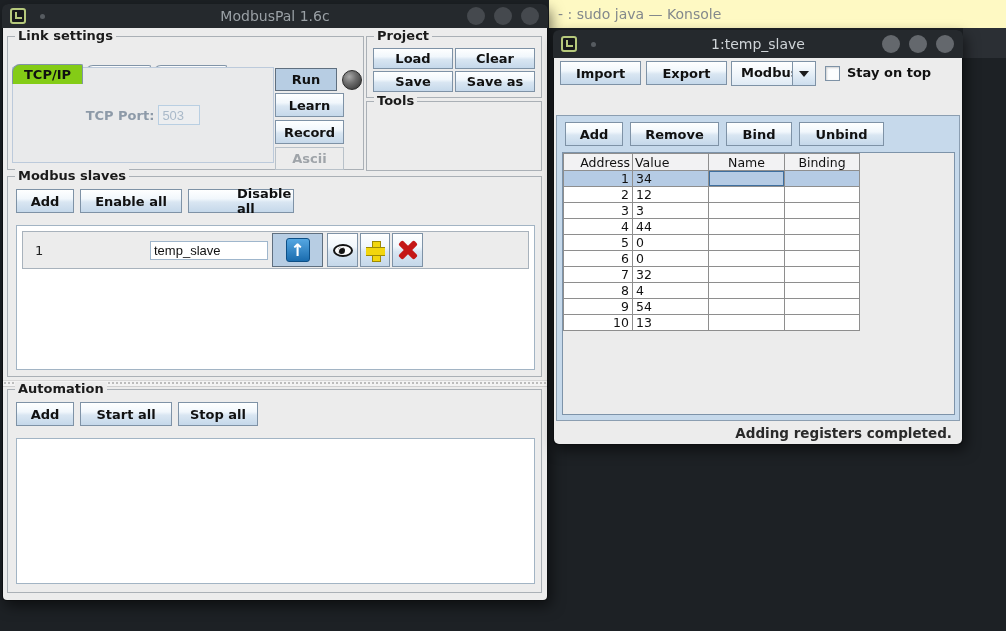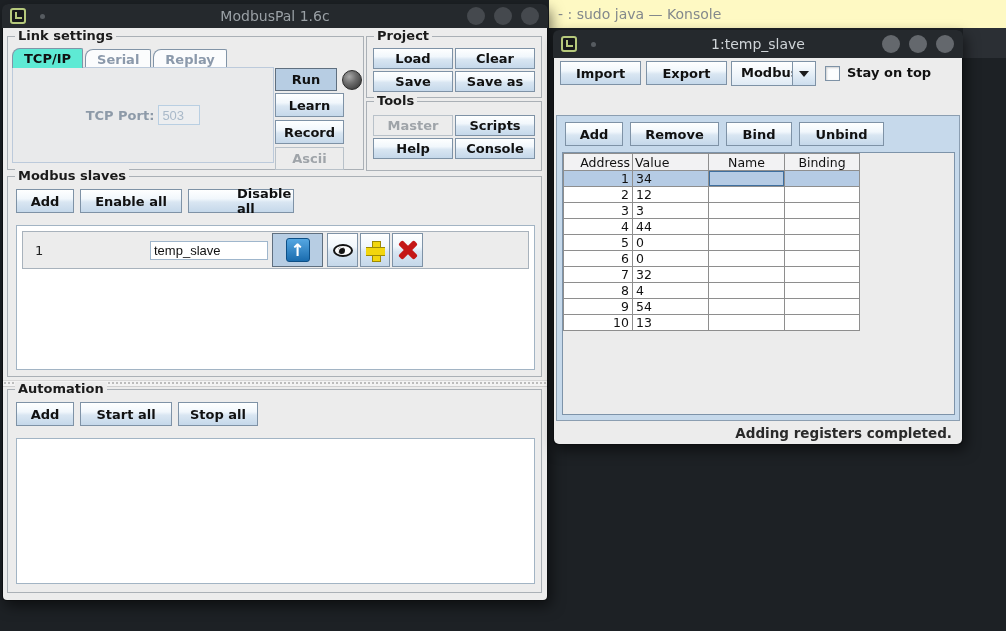--- a/index.html
+++ b/index.html
@@ -46,21 +46,21 @@
     border:1px solid #7e92a6;
   }
   .btn.disabled { background:#ececec; color:#9fa4a9; border-color:#b8c1c9; }
   .btn.toggled  { background:#b7cde3; border-color:#5f6f7f; }
 
   
   .tabs { position:absolute; display:flex; align-items:flex-end; }
   .tab { font-size:13px; font-weight:bold; color:#101010; background:#fbfcfd;
          border:1px solid #8194a7; border-bottom:none; border-radius:8px 2px 0 0;
          padding:2px 11px 2px 11px; margin-right:2px; position:relative; z-index:1; }
-  .tab.selected { background:#5eead4; z-index:3; }
+  .tab.selected { background:#84cc16; z-index:3;margin-top:16px; }
   .tab.disabled { color:#8b99ab; }
 
   
   #main-win { left:2px; top:4px; width:546px; height:597px; }
   #main-win .titlebar { height:24px; }
   #main-win .title-text { color:#9aa0a5; }
   #main-win .win-body { height:572px; }
 
   .tabcontent { position:absolute; left:4px; top:30px; width:262px; height:96px;
                 background:#e9eaeb; border:1px solid #bccadb; z-index:2;
@@ -199,26 +199,20 @@
       <div class="grid2">
         <span class="btn">Load</span>
         <span class="btn">Clear</span>
         <span class="btn">Save</span>
         <span class="btn">Save as</span>
       </div>
     </div>
 
     <div class="tpanel" style="left:363px; top:73px; width:176px; height:70px;">
       <span class="ttitle">Tools</span>
-      <div class="grid2" style="top:13px;">
-        <span class="btn disabled">Master</span>
-        <span class="btn">Scripts</span>
-        <span class="btn">Help</span>
-        <span class="btn">Console</span>
-      </div>
     </div>
 
     <div class="tpanel" style="left:4px; top:148px; width:535px; height:201px;">
       <span class="ttitle">Modbus slaves</span>
       <div class="btnrow">
         <span class="btn" style="width:58px;">Add</span>
         <span class="btn" style="width:102px;">Enable all</span>
         <span class="btn" style="width:106px;padding-left:48px;">Disable all</span>
       </div>
       <div class="listarea" style="top:48px; height:145px;">

